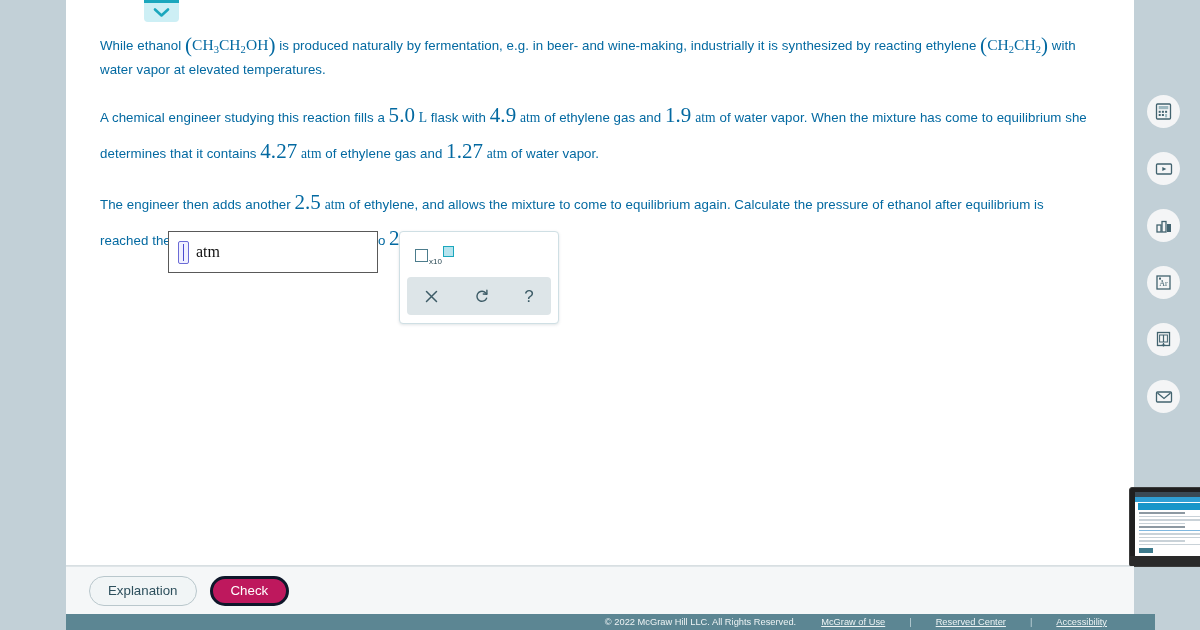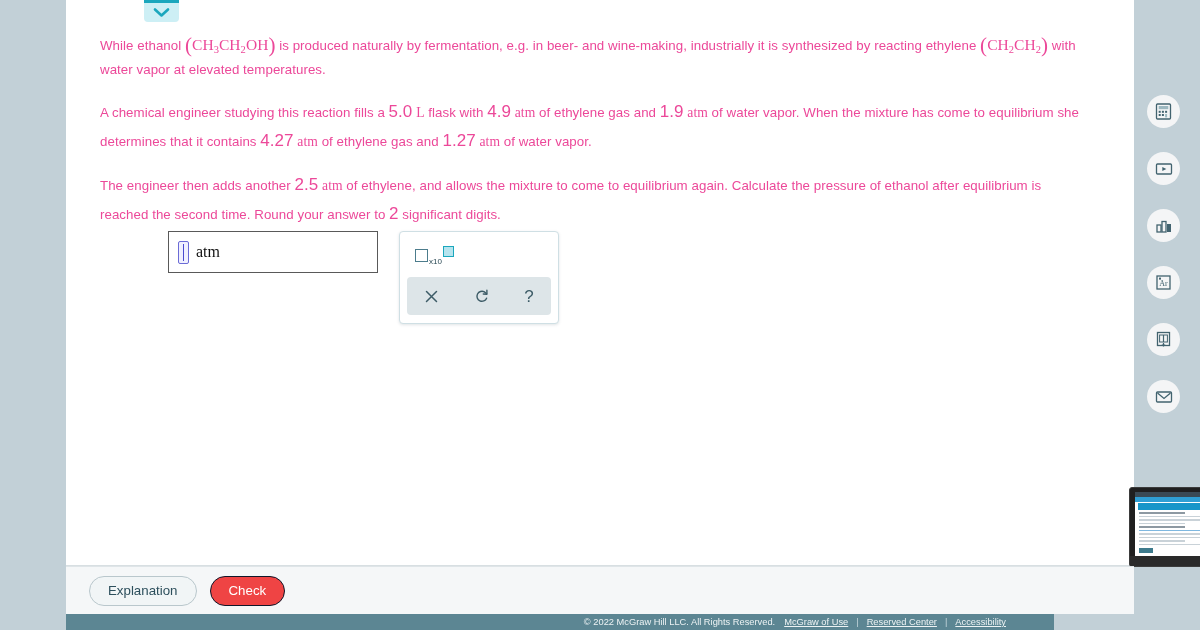--- a/index.html
+++ b/index.html
@@ -38,39 +38,39 @@
   .collapse-tab svg { display: block; }
 
   
   .problem {
     position: absolute;
     left: 34px; top: 32px;
     width: 990px;
   }
   .para {
     font-size: 13.3px;
-    color: #ec4899;
+    color: #0369a1;
     line-height: 1.72;
     margin-bottom: 15px;
     letter-spacing: 0.05px;
   }
   .para:last-child { margin-bottom: 15px; }
   .mathserif {
     font-family: "Liberation Serif", serif;
     font-size: 15.5px;
   }
   .mathserif sub {
     font-size: 10.5px;
     vertical-align: baseline;
     position: relative;
     bottom: -3px;
   }
   .num {
-    font-family: Liberation Sans, sans-serif;
-    font-size: 17px;
+    font-family: Liberation Serif, serif;
+    font-size: 21px;
   }
   .unit {
     font-family: "Liberation Serif", serif;
     font-size: 13.6px;
   }
   .paren {
     font-family: "Liberation Serif", serif;
     font-size: 21px;
     font-weight: 300;
     vertical-align: -2px;
@@ -248,36 +248,36 @@
     align-items: center;
     justify-content: center;
     cursor: pointer;
   }
   .btn-secondary {
     background: #f1f5f6;
     border: 1px solid #b9c7cc;
     color: #2d4f5c;
   }
   .btn-primary {
-    background: #ef4444;
-    border: 1px solid #0f172a;
+    background: #be185d;
+    border: 3px solid #0f172a;
     color: #ffffff;
   }
 
   
   .footer {
     position: absolute;
     left: 66px; top: 614px;
-    width: 988px; height: 16px;
+    width: 1089px; height: 16px;
     background: #5c8693;
     display: flex;
     align-items: center;
     justify-content: flex-end;
     padding-right: 48px;
-    gap: 0;
+    gap: 16px;
   }
   .footer span, .footer a {
     font-size: 9.3px;
     color: #edf3f4;
     text-decoration: none;
     white-space: nowrap;
   }
   .footer a { text-decoration: underline; }
   .footer .sep { margin: 0 8px; color: #c6d8dd; }
   .footer .copy { margin-right: 9px; }

